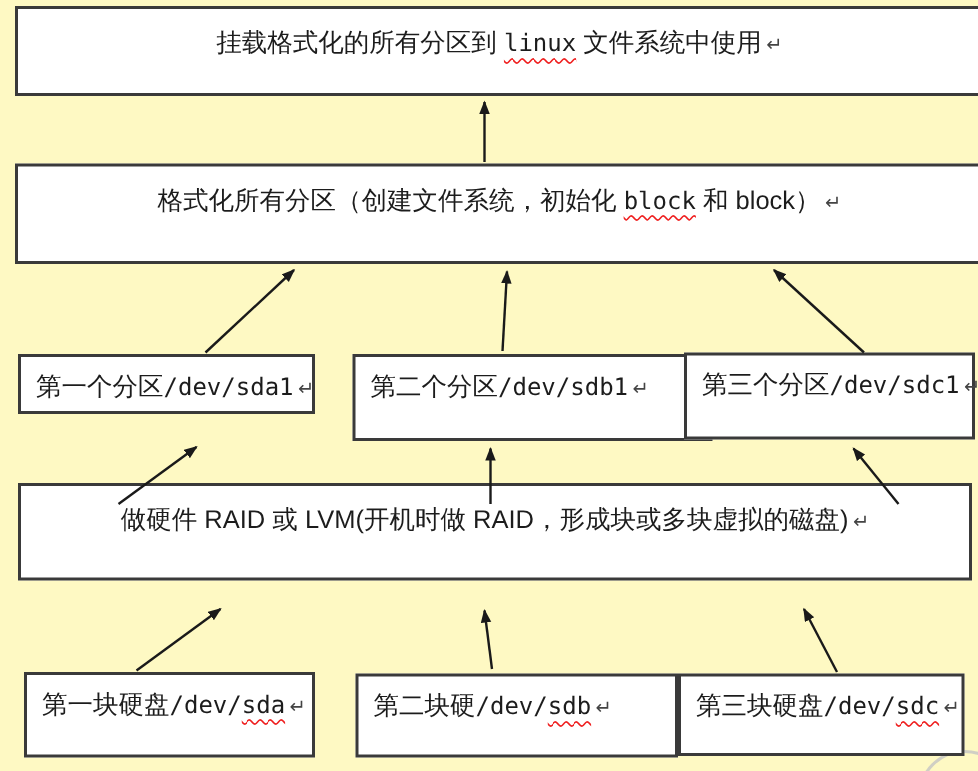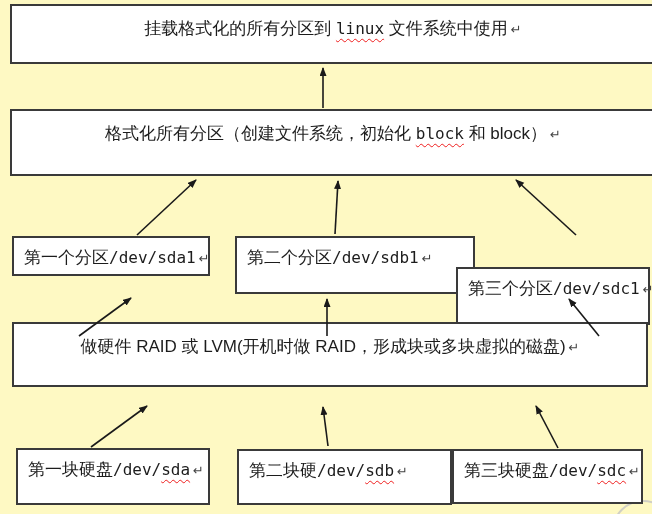--- a/index.html
+++ b/index.html
@@ -58,21 +58,21 @@
   <div class="box wide" style="left:10px; top:109px; width:646px; height:67px;">
     <span>格式化所有分区（创建文件系统，初始化 </span><span class="mono sp">block</span><span> 和 block）</span><span class="ret">↵</span>
   </div>
 
   <div class="box small" style="left:12px; top:236px; width:198px; height:40px;">
     <span>第一个分区</span><span class="mono">/dev/sda1</span><span class="ret">↵</span>
   </div>
   <div class="box small" style="left:235px; top:236px; width:240px; height:58px;">
     <span>第二个分区</span><span class="mono">/dev/sdb1</span><span class="ret">↵</span>
   </div>
-  <div class="box small" style="left:456px; top:235px; width:194px; height:58px;margin-top:32px;">
+  <div class="box small" style="left:456px; top:235px; width:194px; height:58px;">
     <span>第三个分区</span><span class="mono">/dev/sdc1</span><span class="ret">↵</span>
   </div>
 
   <div class="box wide" style="left:12px; top:322px; width:636px; height:65px;">
     <span>做硬件 RAID 或 LVM(开机时做 RAID，形成块或多块虚拟的磁盘)</span><span class="ret">↵</span>
   </div>
 
   <div class="box small" style="left:16px; top:448px; width:194px; height:57px;">
     <span>第一块硬盘</span><span class="mono">/dev/</span><span class="mono sp">sda</span><span class="ret">↵</span>
   </div>

